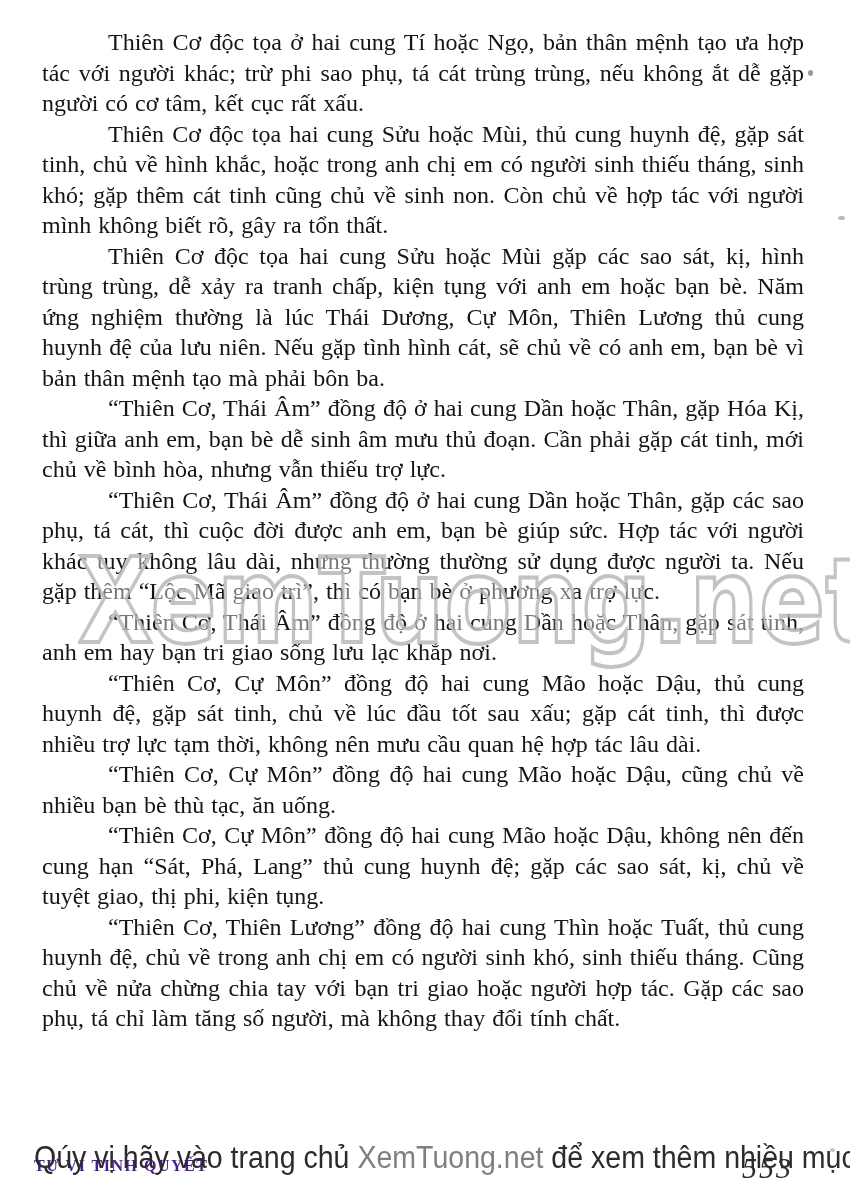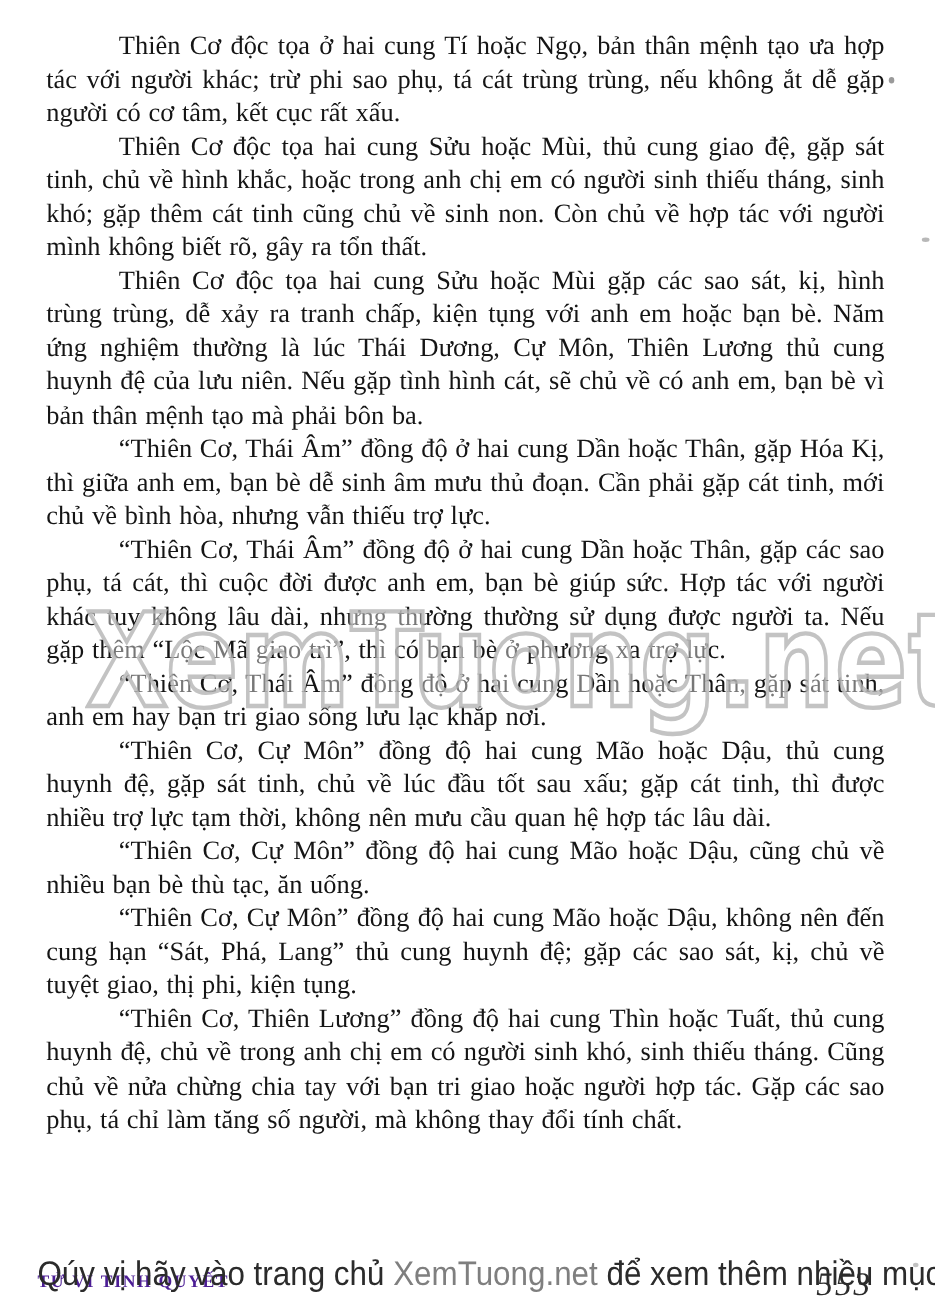--- a/index.html
+++ b/index.html
@@ -89,21 +89,21 @@
   .speck2 { left: 838px; top: 216px; width: 7px; height: 4px; opacity: .7; }
   .speck3 { left: 830px; top: 1148px; width: 5px; height: 4px; opacity: .6; }
 </style>
 </head>
 <body>
 
 <div class="page">
 
   <div class="body-text">
     <p>Thiên Cơ độc tọa ở hai cung Tí hoặc Ngọ, bản thân mệnh tạo ưa hợp tác với người khác; trừ phi sao phụ, tá cát trùng trùng, nếu không ắt dễ gặp người có cơ tâm, kết cục rất xấu.</p>
-    <p>Thiên Cơ độc tọa hai cung Sửu hoặc Mùi, thủ cung giao đệ, gặp sát tinh, chủ về hình khắc, hoặc trong anh chị em có người sinh thiếu tháng, sinh khó; gặp thêm cát tinh cũng chủ về sinh non. Còn chủ về hợp tác với người mình không biết rõ, gây ra tổn thất.</p>
+    <p>Thiên Cơ độc tọa hai cung Sửu hoặc Mùi, thủ cung huynh đệ, gặp sát tinh, chủ về hình khắc, hoặc trong anh chị em có người sinh thiếu tháng, sinh khó; gặp thêm cát tinh cũng chủ về sinh non. Còn chủ về hợp tác với người mình không biết rõ, gây ra tổn thất.</p>
     <p>Thiên Cơ độc tọa hai cung Sửu hoặc Mùi gặp các sao sát, kị, hình trùng trùng, dễ xảy ra tranh chấp, kiện tụng với anh em hoặc bạn bè. Năm ứng nghiệm thường là lúc Thái Dương, Cự Môn, Thiên Lương thủ cung huynh đệ của lưu niên. Nếu gặp tình hình cát, sẽ chủ về có anh em, bạn bè vì bản thân mệnh tạo mà phải bôn ba.</p>
     <p>“Thiên Cơ, Thái Âm” đồng độ ở hai cung Dần hoặc Thân, gặp Hóa Kị, thì giữa anh em, bạn bè dễ sinh âm mưu thủ đoạn. Cần phải gặp cát tinh, mới chủ về bình hòa, nhưng vẫn thiếu trợ lực.</p>
     <p>“Thiên Cơ, Thái Âm” đồng độ ở hai cung Dần hoặc Thân, gặp các sao phụ, tá cát, thì cuộc đời được anh em, bạn bè giúp sức. Hợp tác với người khác tuy không lâu dài, nhưng thường thường sử dụng được người ta. Nếu gặp thêm “Lộc Mã giao trì”, thì có bạn bè ở phương xa trợ lực.</p>
     <p>“Thiên Cơ, Thái Âm” đồng độ ở hai cung Dần hoặc Thân, gặp sát tinh, anh em hay bạn tri giao sống lưu lạc khắp nơi.</p>
     <p>“Thiên Cơ, Cự Môn” đồng độ hai cung Mão hoặc Dậu, thủ cung huynh đệ, gặp sát tinh, chủ về lúc đầu tốt sau xấu; gặp cát tinh, thì được nhiều trợ lực tạm thời, không nên mưu cầu quan hệ hợp tác lâu dài.</p>
     <p>“Thiên Cơ, Cự Môn” đồng độ hai cung Mão hoặc Dậu, cũng chủ về nhiều bạn bè thù tạc, ăn uống.</p>
     <p>“Thiên Cơ, Cự Môn” đồng độ hai cung Mão hoặc Dậu, không nên đến cung hạn “Sát, Phá, Lang” thủ cung huynh đệ; gặp các sao sát, kị, chủ về tuyệt giao, thị phi, kiện tụng.</p>
     <p>“Thiên Cơ, Thiên Lương” đồng độ hai cung Thìn hoặc Tuất, thủ cung huynh đệ, chủ về trong anh chị em có người sinh khó, sinh thiếu tháng. Cũng chủ về nửa chừng chia tay với bạn tri giao hoặc người hợp tác. Gặp các sao phụ, tá chỉ làm tăng số người, mà không thay đổi tính chất.</p>
   </div>
 

